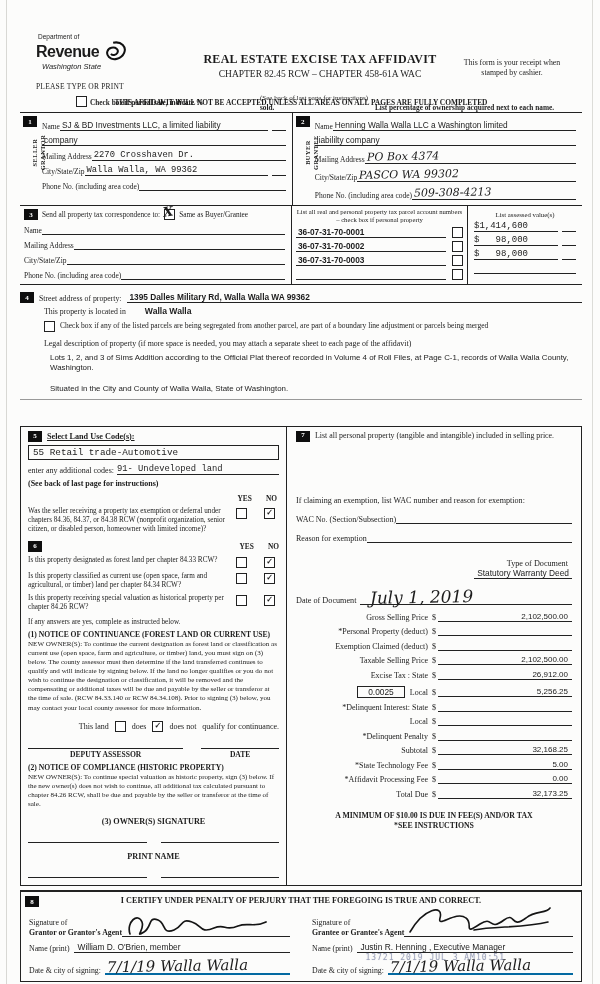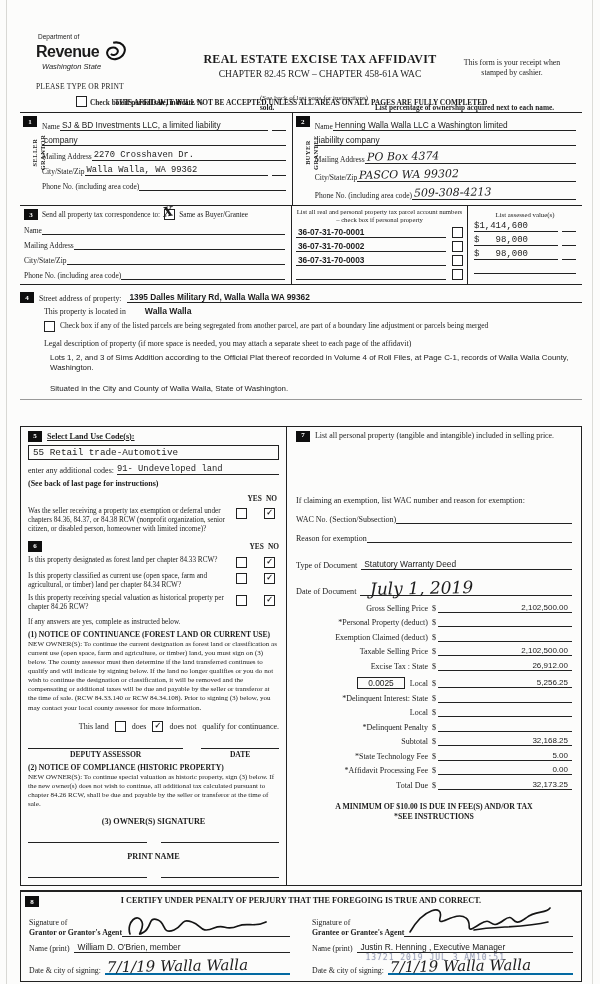--- a/index.html
+++ b/index.html
@@ -76,42 +76,42 @@
   
   .main{display:grid;grid-template-columns:266px 1fr;border:1.5px solid #222;margin-top:26px;}
   .mleft{border-right:1.5px solid #222;padding:4px 7px 6px 7px;}
   .mright{padding:4px 9px 6px 9px;position:relative;}
   .hrow{display:flex;align-items:center;gap:5px;}
   .sel-lbl{font-size:8.2px;font-weight:bold;text-decoration:underline;}
   .codebox{border:1.2px solid #222;margin-top:3px;padding:1px 4px;font-family:"Liberation Mono",monospace;font-size:9.3px;}
   .addl{display:flex;align-items:flex-end;font-size:8px;margin-top:4px;}
   .addl .typed-mono{border-bottom:1px solid #222;flex:1;margin-left:3px;}
   .instr{font-size:8px;font-weight:bold;margin-top:4px;}
-  .yn-head{display:flex;justify-content:flex-end;gap:4px;font-size:7.4px;font-weight:bold;margin:6px 2px 2px 0;}
+  .yn-head{display:flex;justify-content:flex-end;gap:14px;font-size:7.4px;font-weight:bold;margin:6px 2px 2px 0;}
   .qrow{display:flex;align-items:flex-start;font-size:7.2px;line-height:1.25;margin-top:4px;}
   .qtext{flex:1;padding-right:6px;}
   .qboxes{display:flex;gap:17px;padding-right:4px;padding-top:1px;}
   .notice-intro{font-size:7.2px;margin-top:6px;}
   .notice-title{font-size:7.6px;font-weight:bold;margin-top:4px;text-align:left;}
   .notice-title.center{}
   .notice-body{font-size:7.05px;line-height:1.3;margin-top:1px;text-align:left;}
   .thisland{display:flex;align-items:center;gap:6px;font-size:8px;margin-top:8px;justify-content:flex-end;}
   .siglines{display:flex;gap:18px;margin-top:16px;}
   .sigline1{flex:2;border-top:1px solid #222;text-align:center;font-size:7.6px;font-weight:bold;padding-top:1px;}
   .sigline2{flex:1;border-top:1px solid #222;text-align:center;font-size:7.6px;font-weight:bold;padding-top:1px;}
   .center-bold{text-align:center;font-size:8.2px;font-weight:bold;margin-top:8px;}
   .dbl-lines{display:flex;gap:14px;margin-top:16px;}
   .dbl-lines>div{flex:1;border-top:1px solid #222;height:1px;}
 
   
   .pp-row{display:flex;gap:5px;font-size:7.9px;line-height:1.3;}
   .exem{font-size:8.1px;margin-top:54px;}
   .wacrow{display:flex;align-items:flex-end;font-size:8px;margin-top:9px;}
   .wacrow .fill{min-height:9px;}
-  .docrow{display:flex;align-items:flex-end;font-size:8.2px;margin-top:16px;}
+  .docrow{display:flex;align-items:flex-end;font-size:8.2px;margin-top:16px;flex-direction:column;}
   .docval{font-family:"Liberation Sans",sans-serif;font-size:8.4px;border-bottom:1px solid #222;flex:1;padding:0 3px;}
   .daterow{display:flex;align-items:flex-end;font-size:8.2px;margin-top:6px;height:20px;}
   .dateval{border-bottom:1px solid #222;flex:1;position:relative;height:20px;}
   .dateval .hand{position:absolute;left:10px;bottom:-3px;font-size:17px;}
   .money{margin-top:6px;}
   .mrow{display:flex;align-items:flex-end;font-size:8px;margin-top:3.5px;height:11px;}
   .mlab{width:132px;text-align:right;white-space:nowrap;flex:0 0 auto;display:flex;justify-content:flex-end;align-items:flex-end;gap:5px;}
   .mdollar{margin:0 2px 0 4px;flex:0 0 auto;}
   .mline{flex:1;border-bottom:1px solid #222;text-align:right;font-family:"Liberation Sans",sans-serif;font-size:8px;padding-right:4px;}
   .ratebox{border:1.2px solid #222;font-family:"Liberation Sans",sans-serif;font-size:8.4px;padding:0 10px;margin-bottom:-1px;}

